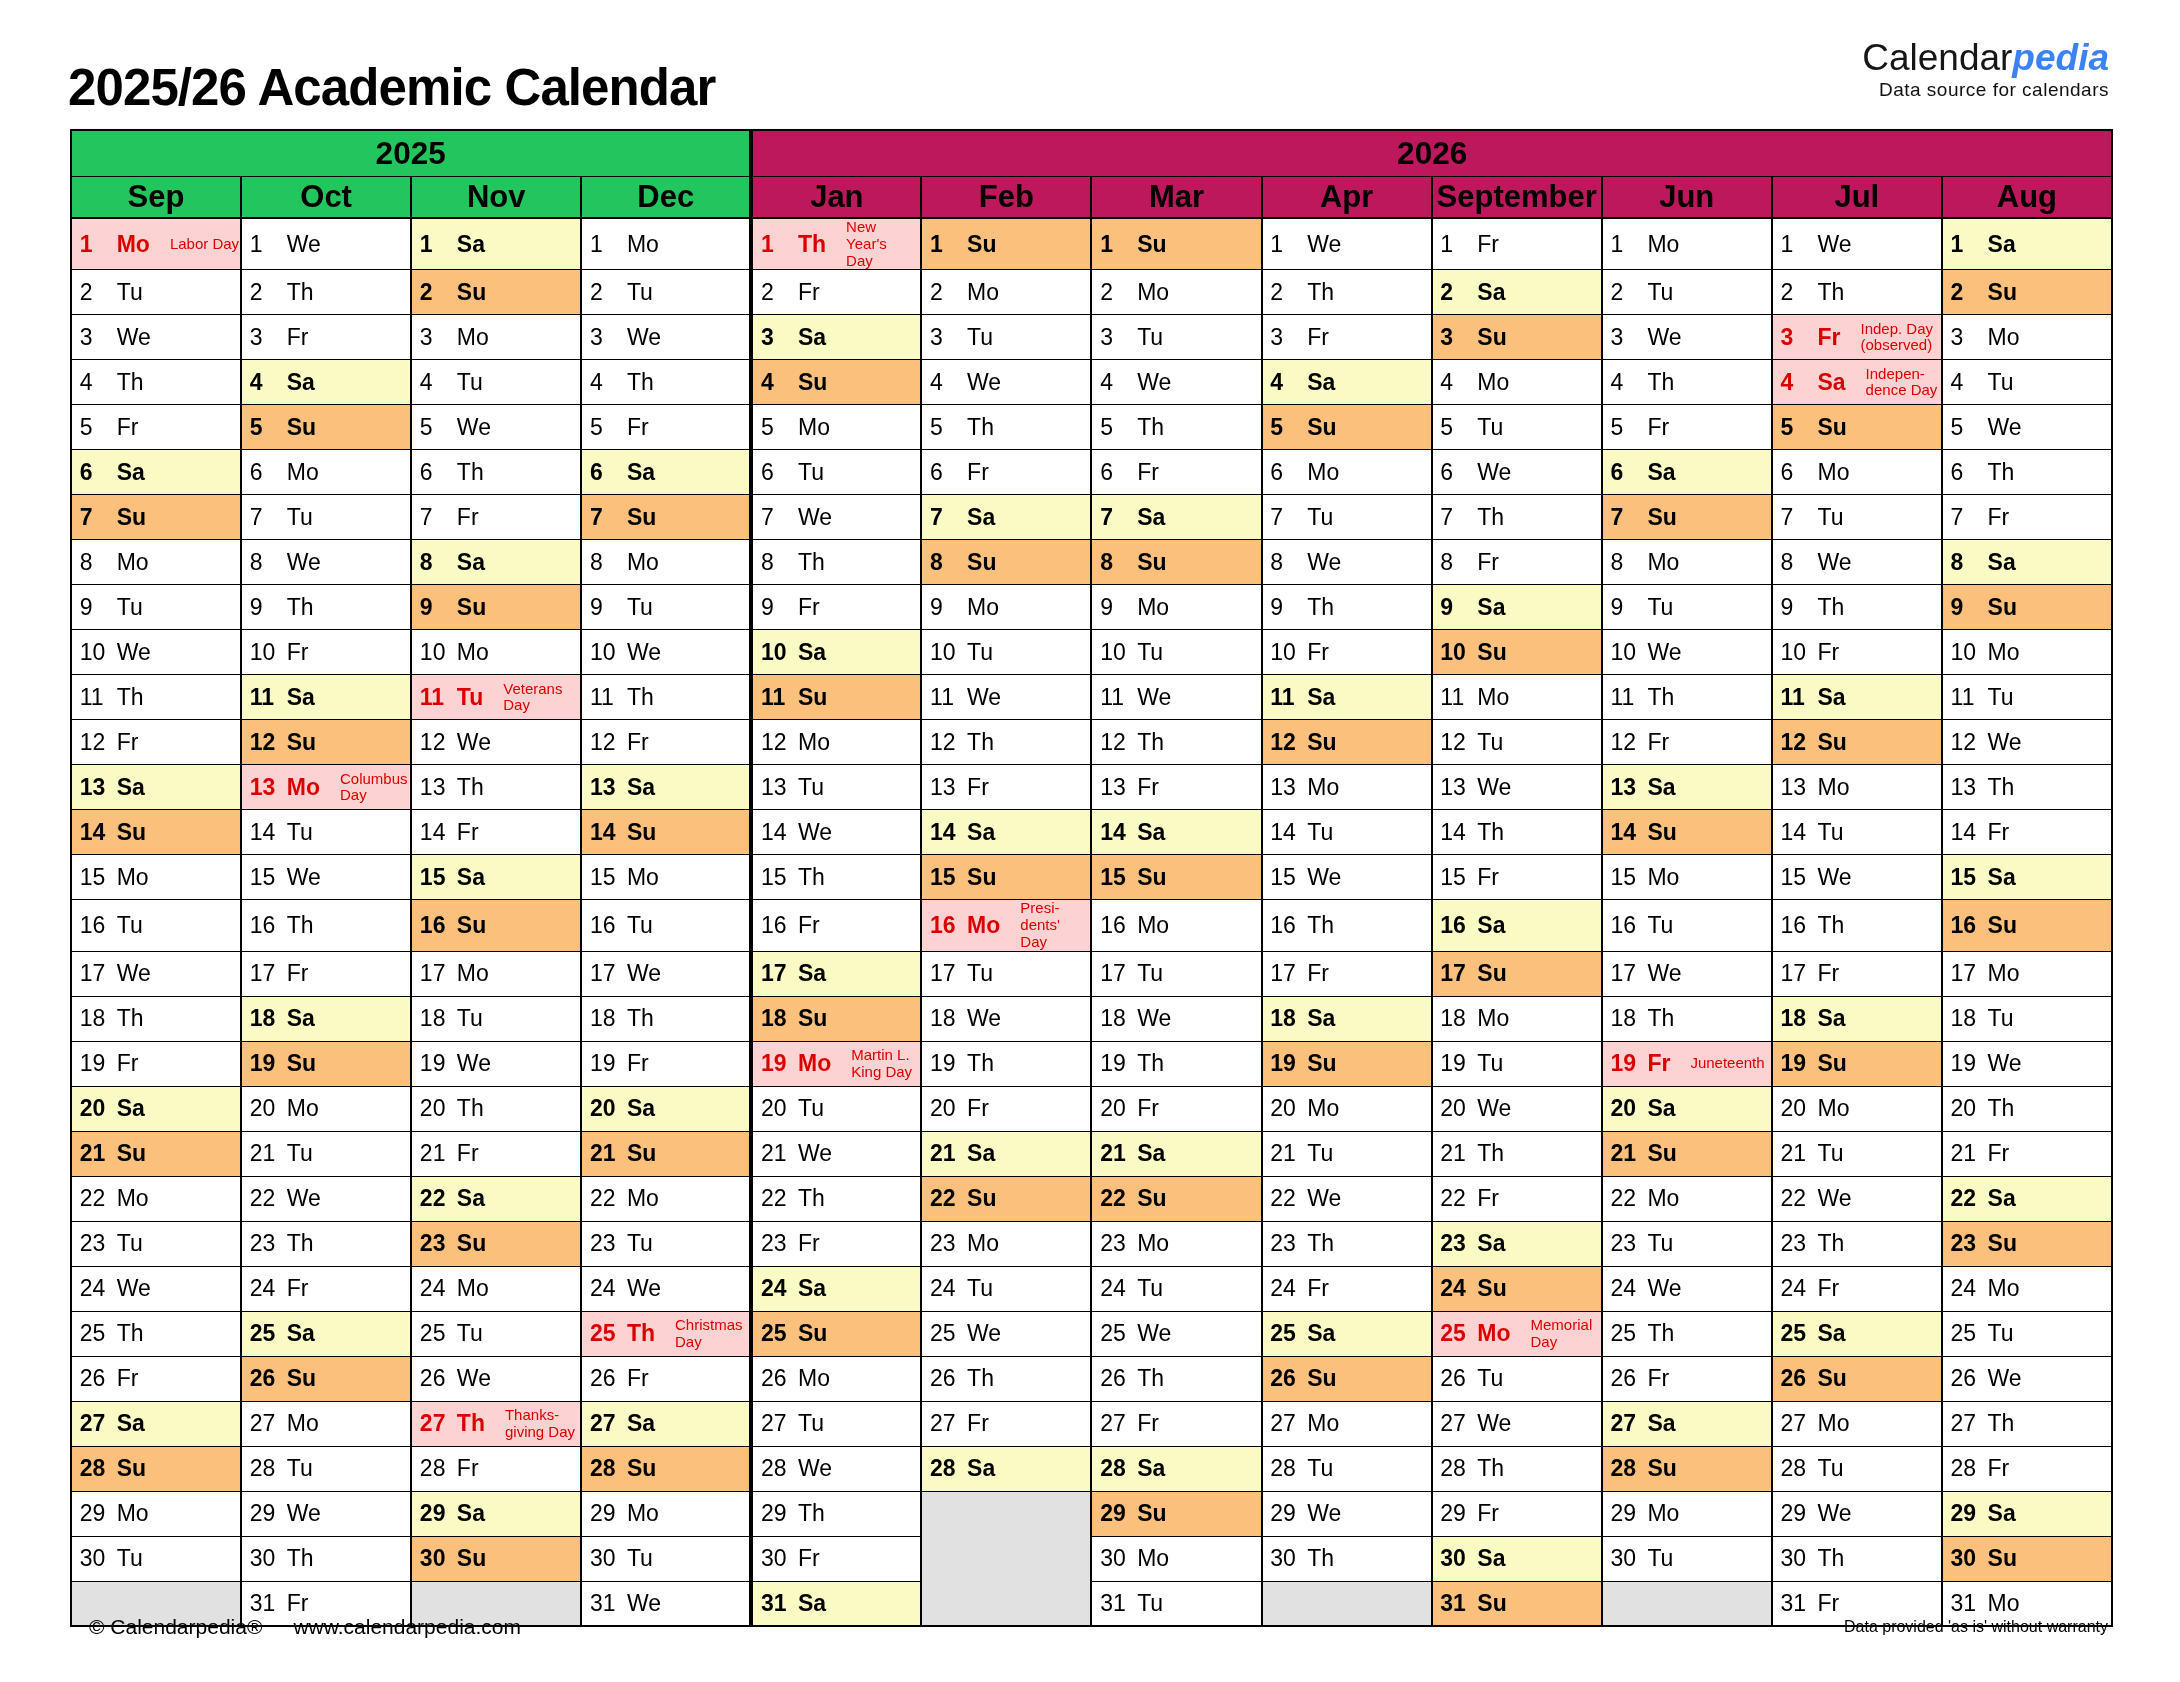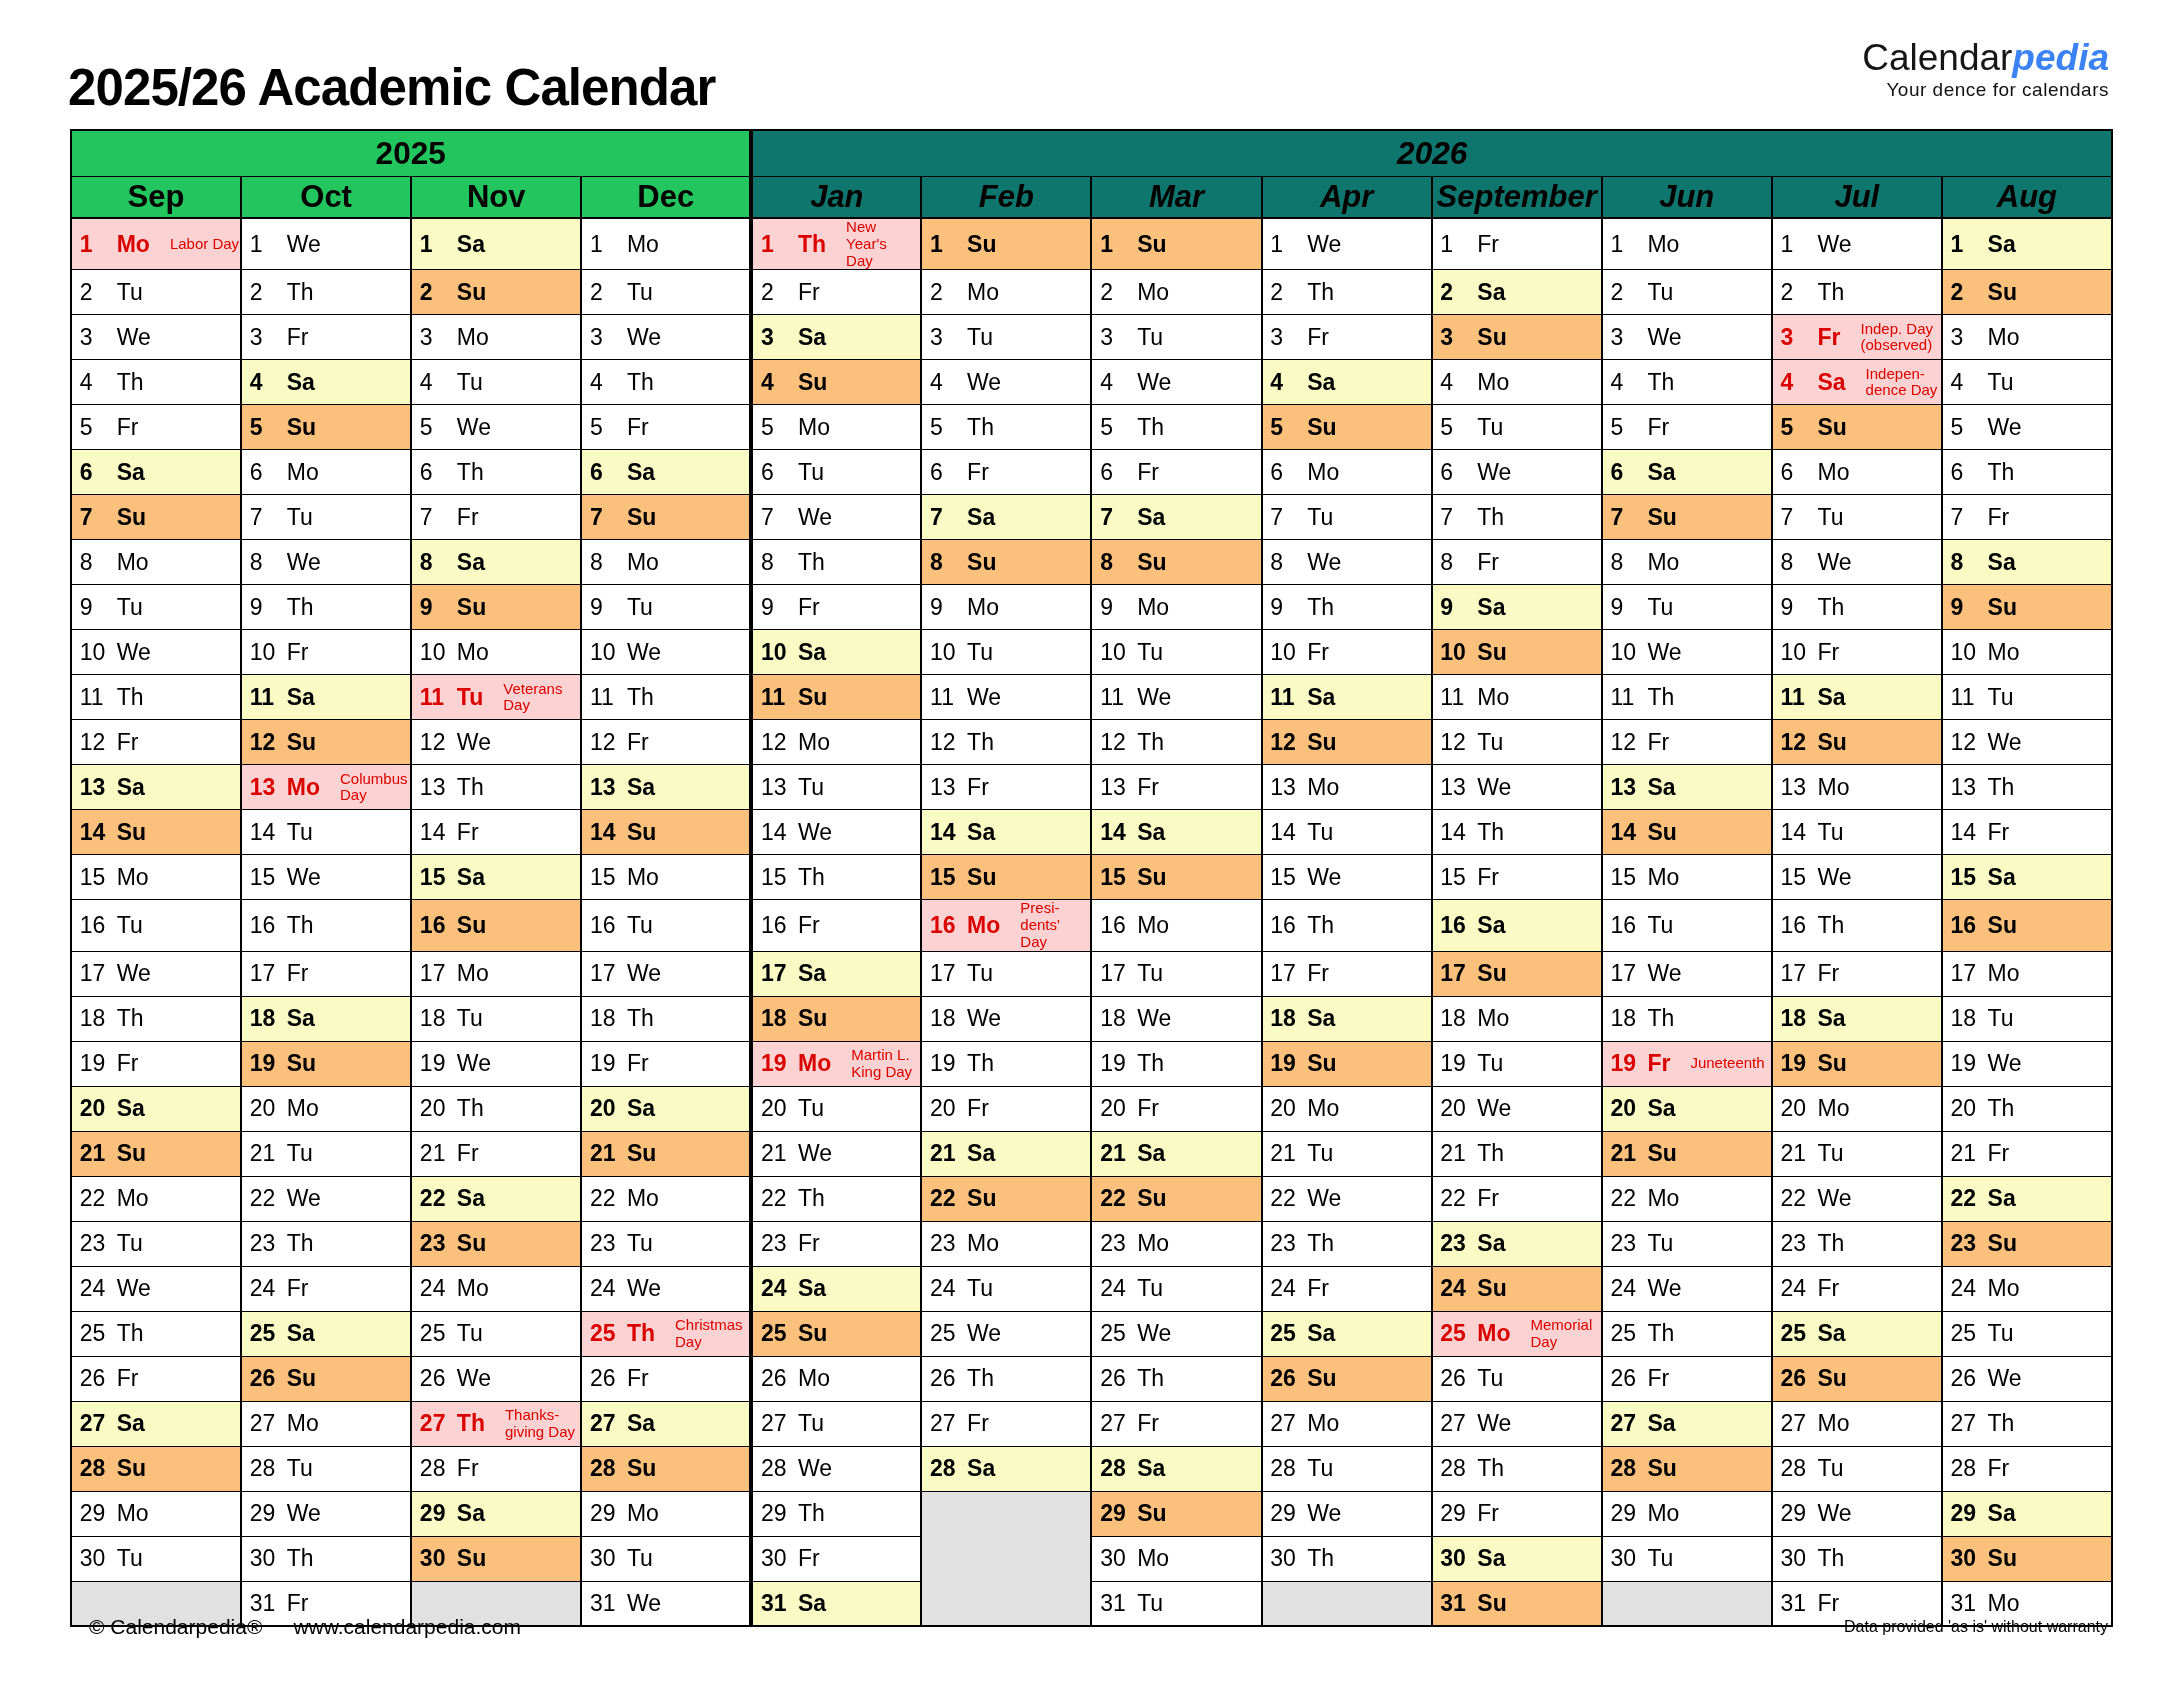--- a/index.html
+++ b/index.html
@@ -22,21 +22,21 @@
     border-collapse:collapse; table-layout:fixed;
     border:2.6px solid #000;
   }
   .cal th, .cal td {
     border:1.7px solid #000; border-left-width:2.6px; border-right-width:2.6px;
     padding:0; overflow:hidden;
   }
   .divider-left { border-left-width:4.3px !important; }
   th.yr { height:45px; font-size:31.5px; font-weight:bold; text-align:center; }
   .bg2025 { background:#22c55e; }
-  .bg2026 { background:#0f766e;font-style:italic; }
+  .bg2026 { background:#be185d; }
   tr.months th { height:40px; font-size:31px; font-weight:bold; text-align:center; border-bottom-width:2.6px; }
   tbody tr { height:45px; }
   td .cell { display:flex; align-items:center; padding-left:7.7px; font-size:23px; }
   .num { width:37px; flex:none; }
   .wd  { flex:none; }
   td.sat { background:#fafac5; }
   td.sun { background:#fac07c; }
   td.sat .cell, td.sun .cell { font-weight:bold; }
   td.holiday { background:#fcd3d2; }
   td.holiday .num, td.holiday .wd { font-weight:bold; color:#db0000; }
@@ -50,21 +50,21 @@
   .footer-left .url { margin-left:31px;margin-top:12px; }
   .footer-right { position:absolute; right:73px; top:1618px; font-size:16px; }
 </style>
 </head>
 <body>
 
 <h1 class="title">2025/26 Academic Calendar</h1>
 
 <div class="logo">
   <div class="logo-main"><span>Calendar</span><span class="logo-red">pedia</span></div>
-  <div class="logo-tagline">Your dence for calendars</div>
+  <div class="logo-tagline">Data source for calendars</div>
 </div>
 
 <table class="cal">
   <colgroup>
     <col>
       <col>
       <col>
       <col>
       <col>
       <col>

